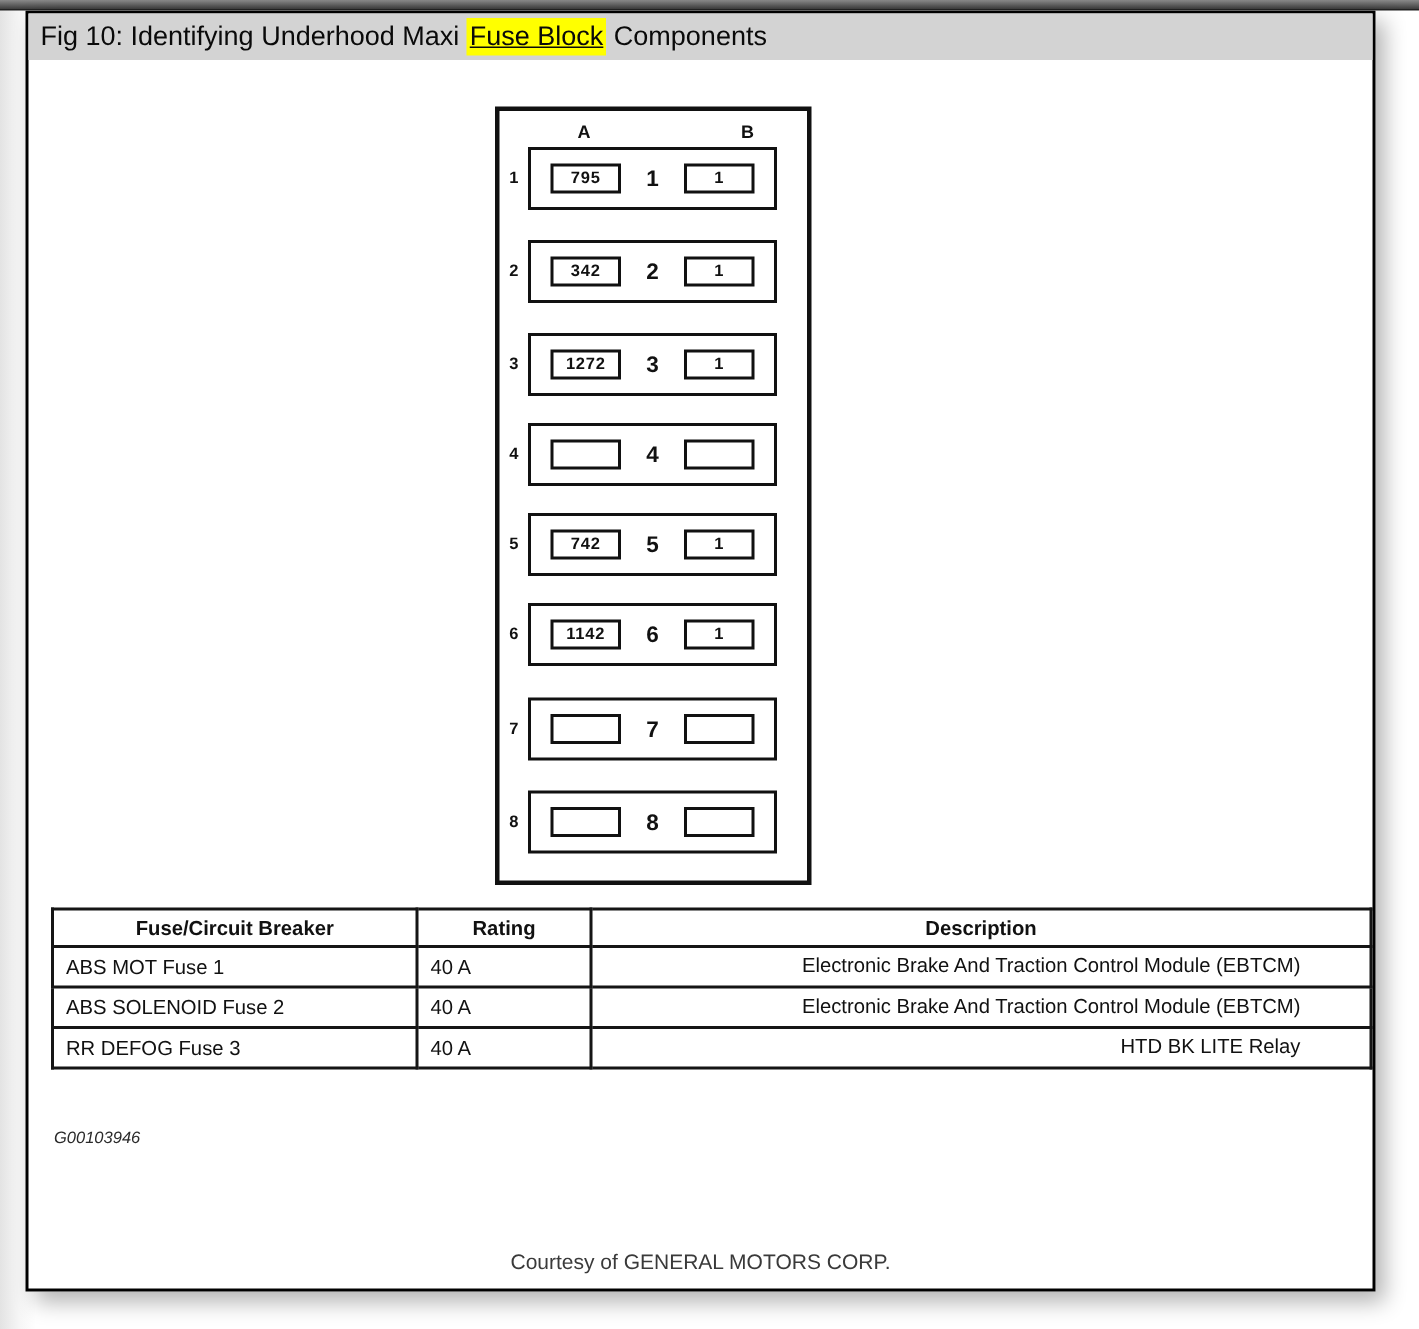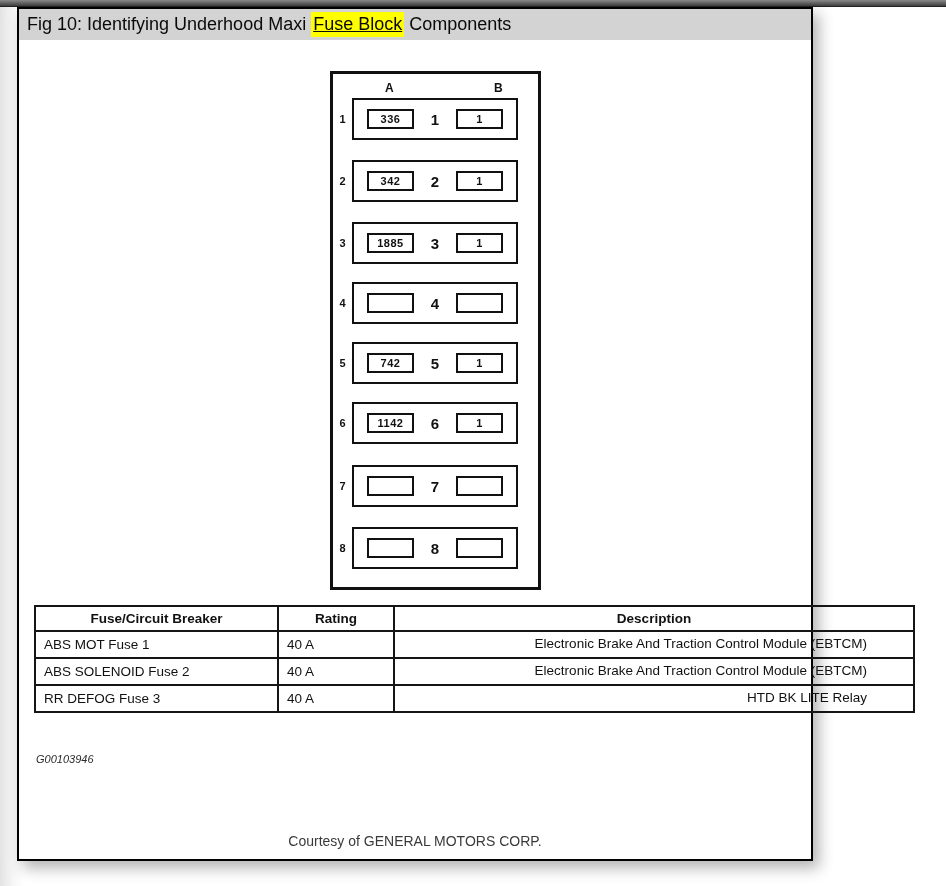--- a/index.html
+++ b/index.html
@@ -7,21 +7,21 @@
     width:946px; height:886px; position:relative; overflow:hidden;
     font-family:"Liberation Sans", sans-serif; color:#111;
     background:linear-gradient(90deg, #e3e3e3 0px, #f6f6f6 13px, #ffffff 24px);
   }
   .top-bar {
     position:absolute; top:0; left:0; width:946px; height:6px;
     background:linear-gradient(#8a8a8a, #3d3d3d);
     border-bottom:1px solid #222;
   }
   .window {
-    position:absolute; left:17px; top:7px; width:796px; height:854px;
+    position:absolute; left:17px; top:7px; width:900px; height:854px;
     box-sizing:border-box; background:#ffffff; border:2px solid #000;
     box-shadow:6px 7px 14px rgba(0,0,0,0.30);
   }
   .title-bar {
     height:31px; background:#d3d3d3; display:flex; align-items:center;
     padding:0 8px; font-size:18px; color:#0a0a0a; white-space:pre;
   }
   .title-bar mark { background:#ffff00; color:#0a0a0a; padding:2px 2px;text-decoration:underline; }
 
   
@@ -85,39 +85,39 @@
     <span>Fig 10: Identifying Underhood Maxi </span><mark>Fuse Block</mark><span> Components</span>
   </div>
 
   <div class="diagram-box">
     <span class="col-letter a">A</span>
     <span class="col-letter b">B</span>
 
     <div class="fuse-row">
       <span class="row-num">1</span>
       <div class="row-box">
-        <div class="slot">336</div>
+        <div class="slot">795</div>
         <div class="row-center">1</div>
         <div class="slot">1</div>
       </div>
     </div>
 
     <div class="fuse-row">
       <span class="row-num">2</span>
       <div class="row-box">
         <div class="slot">342</div>
         <div class="row-center">2</div>
         <div class="slot">1</div>
       </div>
     </div>
 
     <div class="fuse-row">
       <span class="row-num">3</span>
       <div class="row-box">
-        <div class="slot">1885</div>
+        <div class="slot">1272</div>
         <div class="row-center">3</div>
         <div class="slot">1</div>
       </div>
     </div>
 
     <div class="fuse-row">
       <span class="row-num">4</span>
       <div class="row-box">
         <div class="slot"></div>
         <div class="row-center">4</div>

